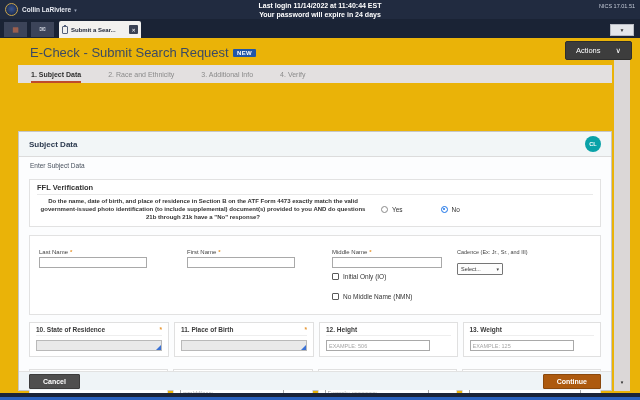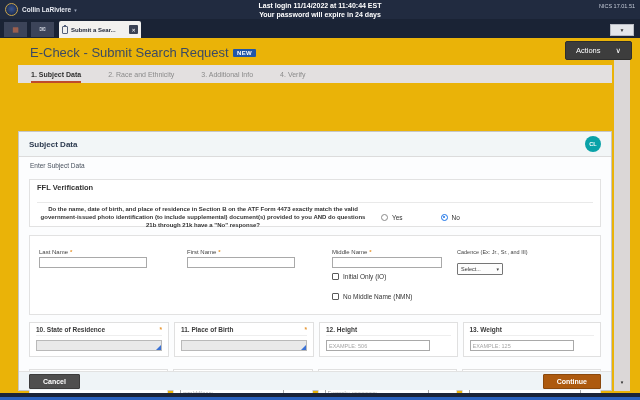--- a/index.html
+++ b/index.html
@@ -42,21 +42,21 @@
   .step.active { color:#2f2f2f; font-weight:bold; border-bottom-color:#bf4b2b; }
 
   
   .card { position:absolute; left:18px; right:28px; top:57px; bottom:2px; background:#fcfdfe; border:1px solid #c6c6c6;margin-top:36px; }
   .card-header { height:25px; background:#f2f6f7; border-bottom:1px solid #dcdcdc; display:flex; align-items:center; padding:0 10px; }
   .card-title { font-size:8px; font-weight:bold; color:#2d3b50; }
   .avatar { margin-left:auto; width:16px; height:16px; border-radius:50%; background:#0aa2a8; color:#fff; font-size:5.5px; font-weight:bold; display:flex; align-items:center; justify-content:center; cursor:pointer; }
   .card-sub { padding:5px 11px 0; font-size:6.5px; color:#47505c; height:14px; }
 
   .panelbox { margin:0 10px; border:1px solid #e2e2e2; background:#fff; padding:3px 7px; }
-  .panel-title { font-size:7.5px; font-weight:bold; color:#333; padding-bottom:10px; border-bottom:1px solid #e9e9e9; }
+  .panel-title { font-size:7.5px; font-weight:bold; color:#333; padding-bottom:2px; border-bottom:1px solid #e9e9e9; }
 
   .ffl-panel { margin-top:8px; height:48px; }
   .ffl-body { display:flex; align-items:center; margin-top:2px; }
   .ffl-q { width:332px; font-size:6px; font-weight:bold; line-height:8px; color:#333; text-align:center; }
   .radios { display:flex; gap:38px; margin-left:12px; }
   .radio { display:flex; align-items:center; gap:4px; font-size:6.5px; color:#333; cursor:pointer; }
   .rb { width:7px; height:7px; border:1px solid #8a8a8a; border-radius:50%; background:#fff; display:inline-block; position:relative; }
   .rb.checked { border-color:#1a73e8; }
   .rb.checked::after { content:""; position:absolute; left:1.5px; top:1.5px; right:1.5px; bottom:1.5px; background:#1a73e8; border-radius:50%; }
 

